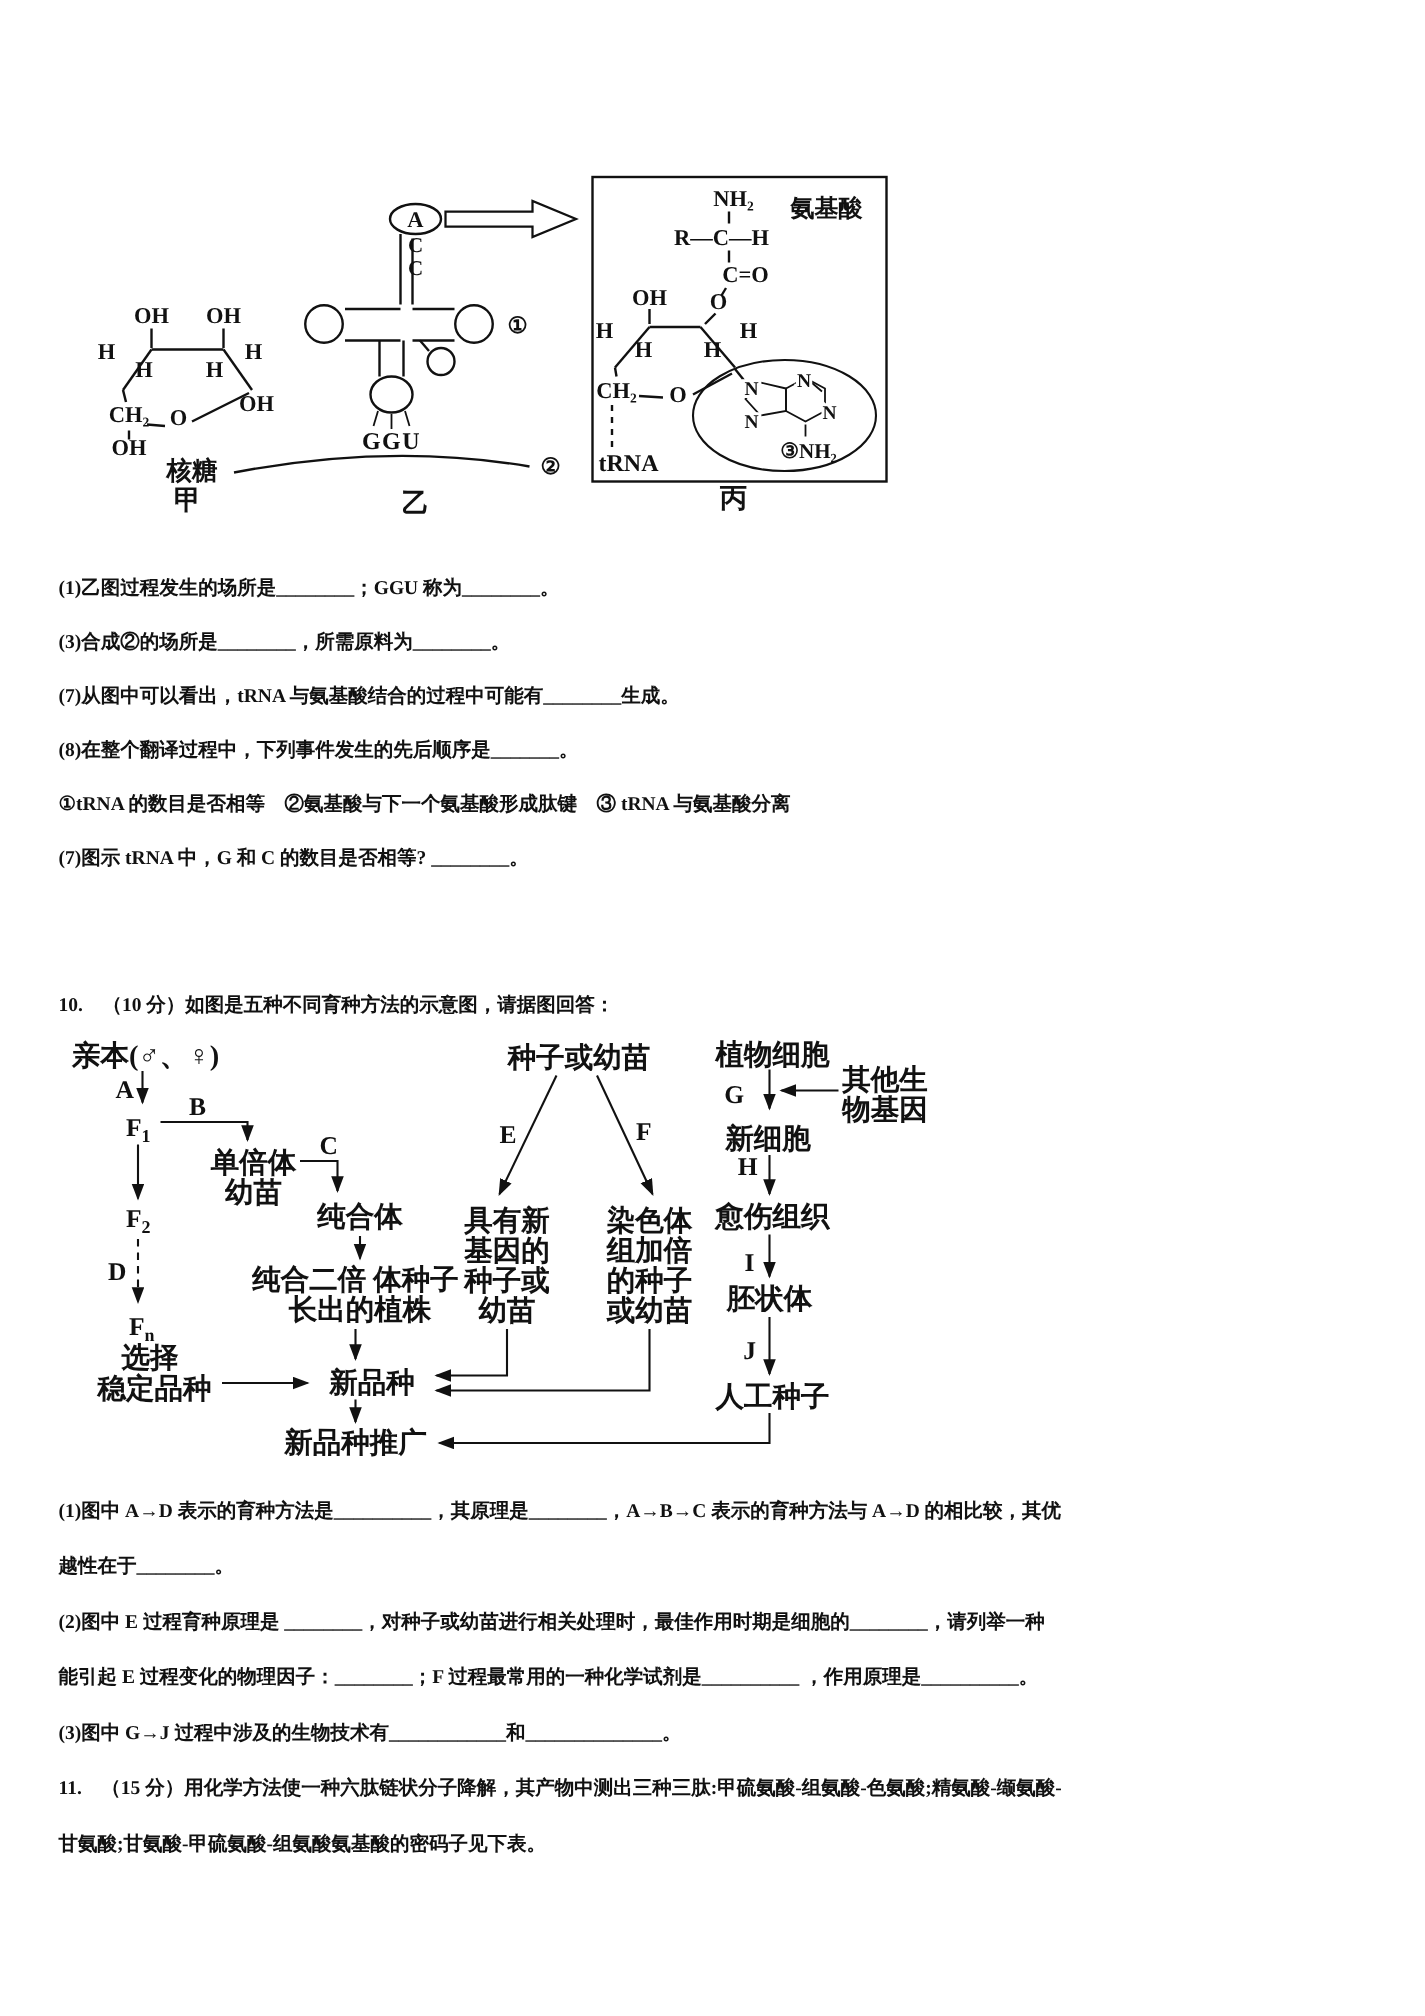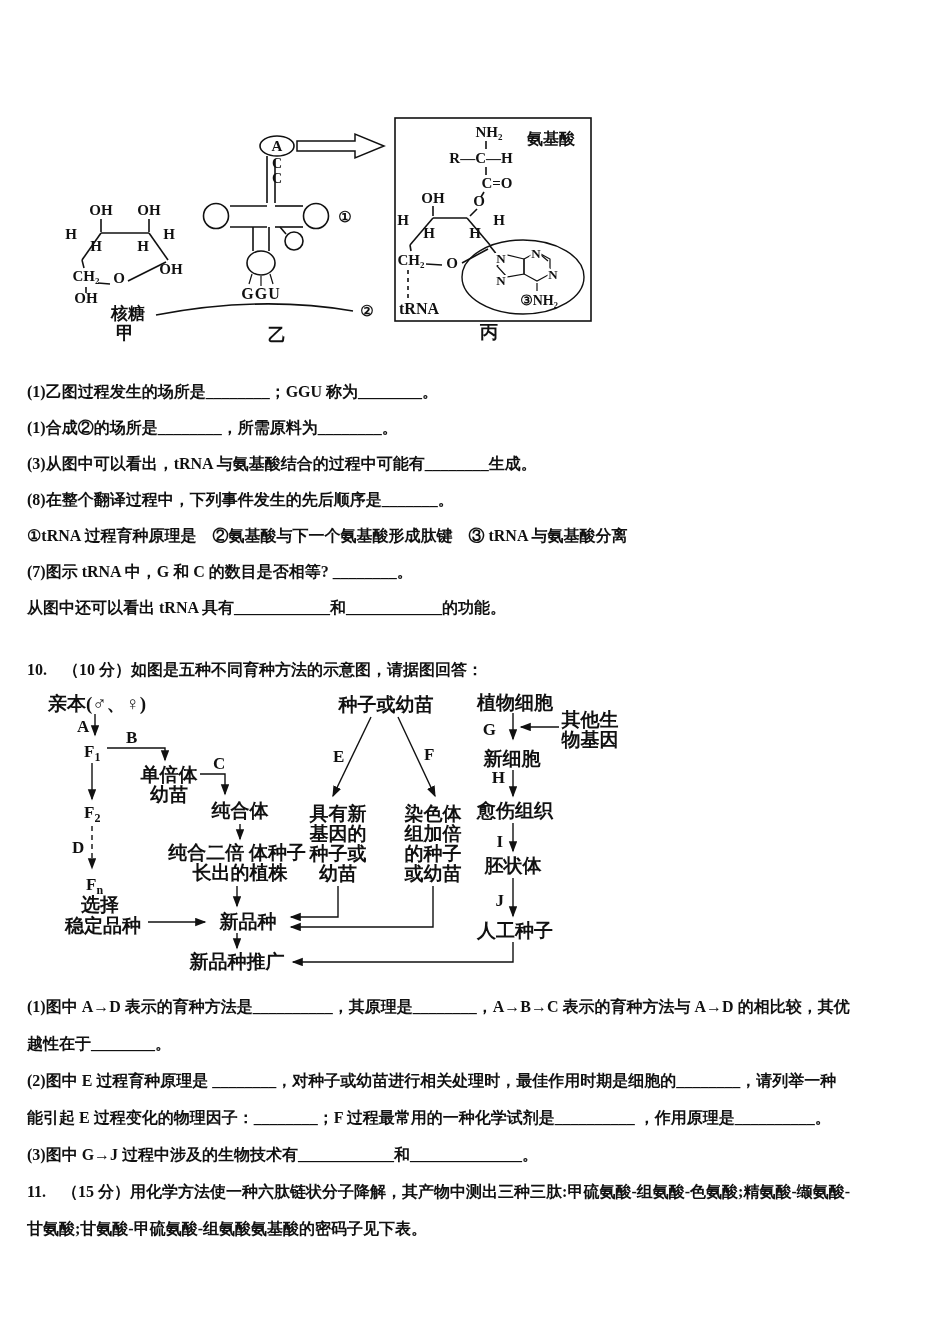--- a/index.html
+++ b/index.html
@@ -1,21 +1,21 @@
 <!DOCTYPE html>
 <html><head>
 <meta charset="utf-8">
 <style>
   html,body{margin:0;padding:0;background:#fff;}
   .page{
     position:relative;width:950px;height:1344px;background:#ffffff;
     font-family:"Liberation Serif","DejaVu Serif",serif;
     color:#111;overflow:hidden;
   }
-  .tb{position:absolute;left:27px;font-size:16px;font-weight:bold;white-space:nowrap;}
+  .tb{position:absolute;left:39px;font-size:13px;font-weight:bold;white-space:nowrap;}
   .tb div{height:36px;line-height:36px;}
   .tb2 div{height:37px;line-height:37px;}
   svg{position:absolute;}
   svg text{font-family:"Liberation Serif","DejaVu Serif",serif;font-weight:600;fill:#111;}
   .halo{paint-order:stroke;stroke:#fff;stroke-width:4px;}
   .bond{stroke:#111;stroke-width:1.6;fill:none;}
   .thin{stroke:#111;stroke-width:1.2;fill:none;}
   .arr{stroke:#111;stroke-width:1.4;fill:none;}
 </style>
 </head>
@@ -124,26 +124,25 @@
       <text class="halo" x="536" y="258" font-size="13" text-anchor="middle">N</text>
       <text class="halo" x="553" y="279" font-size="13" text-anchor="middle">N</text>
       <text class="halo" x="501" y="285" font-size="13" text-anchor="middle">N</text>
       <text x="539" y="305" font-size="14" text-anchor="middle">③NH₂</text>
       <text x="489" y="338" font-size="18" text-anchor="middle">丙</text>
     </g>
   </svg>
 
   <div class="tb" style="top:374px">
     <div>(1)乙图过程发生的场所是________；GGU 称为________。</div>
-    <div>(1)合成②的场所是________，所需原料为________。</div>
-    <div>(3)从图中可以看出，tRNA 与氨基酸结合的过程中可能有________生成。</div>
+    <div>(3)合成②的场所是________，所需原料为________。</div>
+    <div>(7)从图中可以看出，tRNA 与氨基酸结合的过程中可能有________生成。</div>
     <div>(8)在整个翻译过程中，下列事件发生的先后顺序是_______。</div>
-    <div>①tRNA 过程育种原理是　②氨基酸与下一个氨基酸形成肽键　③ tRNA 与氨基酸分离</div>
+    <div>①tRNA 的数目是否相等　②氨基酸与下一个氨基酸形成肽键　③ tRNA 与氨基酸分离</div>
     <div>(7)图示 tRNA 中，G 和 C 的数目是否相等? ________。</div>
-    <div>从图中还可以看出 tRNA 具有____________和____________的功能。</div>
   </div>
 
   <div class="tb" style="top:652px">
     <div>10.　（10 分）如图是五种不同育种方法的示意图，请据图回答：</div>
   </div>
 
   <svg style="left:35px;top:688px" width="620" height="292" viewBox="35 688 620 292" font-size="19">
 
     <text x="48" y="710">亲本(♂、♀)</text>
     <line class="arr" x1="95" y1="714" x2="95" y2="735" marker-end="url(#ah)"></line>

